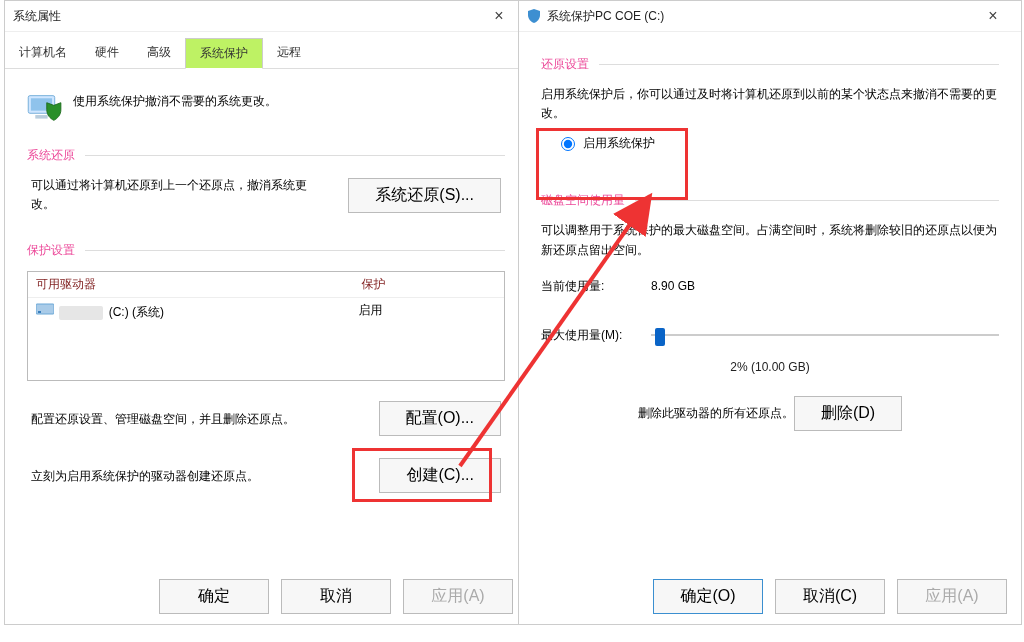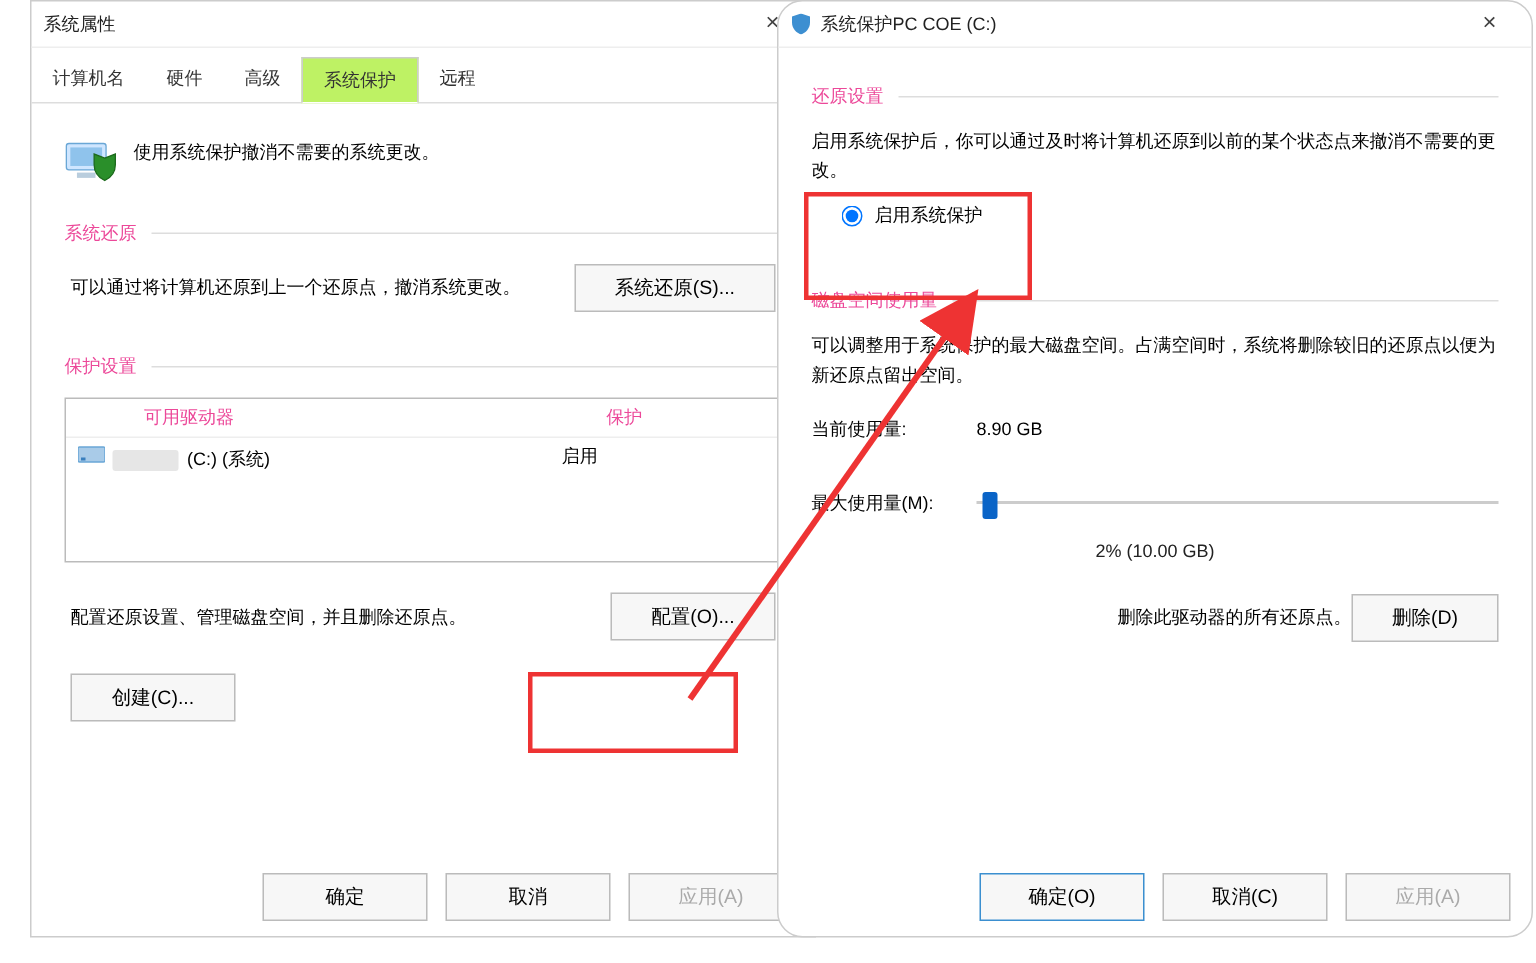--- a/index.html
+++ b/index.html
@@ -1,38 +1,38 @@
 <!DOCTYPE html>
 <html><head>
 <meta charset="utf-8">
 <style>
   * { box-sizing: border-box; margin: 0; padding: 0; }
   body { font-family: "Microsoft YaHei", Tahoma, sans-serif; font-size: 12px; background: #fff; width: 1024px; height: 642px; position: relative; overflow: hidden; }
   .dialog { position: absolute; background: #fff; border: 1px solid #ccc; }
-  .dialog-left { left: 20px; top: 0; width: 524px; height: 625px; }
-  .dialog-right { left: 518px; top: 0; width: 504px; height: 625px; border-radius: 17px; }
+  .dialog-left { left: 4px; top: 0; width: 524px; height: 625px; }
+  .dialog-right { left: 518px; top: 0; width: 504px; height: 625px; }
   .titlebar { display: flex; justify-content: space-between; align-items: center; padding: 6px 8px; border-bottom: 1px solid #eee; }
   .titlebar .title { display: flex; align-items: center; gap: 6px; color: #222; }
   .close-x { width: 40px; text-align: center; font-size: 16px; color: #444; cursor: pointer; }
   .shield-icon { display: inline-block; width: 14px; height: 14px; }
   .tabs { display: flex; border-bottom: 1px solid #ddd; padding-top: 6px; }
   .tab { padding: 6px 14px; color: #333; cursor: pointer; }
   .tab.active { border: 1px solid #ccc; border-bottom: 1px solid #fff; margin-bottom: -1px; background: #bef264; text-align: right; }
   .body { padding: 14px 22px; }
   .intro-row { display: flex; align-items: flex-start; gap: 10px; margin: 10px 0 24px 0; }
   .pc-icon { width: 36px; height: 30px; }
   .section-header { display: flex; align-items: center; margin: 10px 0 12px 0; color: #ec4899; }
   .section-header .line { flex: 1; height: 1px; background: #ddd; margin-left: 10px; }
   .sys-restore-row { display: flex; align-items: center; gap: 20px; margin: 0 4px 28px 4px; }
   .sys-restore-row .txt { flex: 1; line-height: 1.6; }
-  button.winbtn { background: #f7f7f7; border: 1px solid #bbb; padding: 6px 26px; font-size: 13px; cursor: pointer; min-width: 110px; }
+  button.winbtn { background: #f7f7f7; border: 1px solid #bbb; padding: 6px 26px; font-size: 16px; cursor: pointer; min-width: 110px; }
   button.winbtn:disabled { color: #aaa; }
   .drive-table { border: 1px solid #bbb; width: 100%; margin-top: 8px; height: 110px; }
   .drive-table .thead { display: flex; font-weight: normal; border-bottom: 1px solid #eee; }
-  .drive-table .thead > div { padding: 4px 8px; color: #ec4899; margin-left: 44px; }
+  .drive-table .thead > div { padding: 4px 8px; color: #7f1d1d; }
   .col-drive { flex: 2.3; }
   .col-prot { flex: 1; }
   .drive-row { display: flex; padding: 4px 8px; gap: 6px; }
   .drive-row .blur { display: inline-block; width: 44px; height: 14px; background: #e6e6e6; border-radius: 2px; margin: 0 2px; vertical-align: middle; }
   .disk-icon { display:inline-block; width:18px; height:14px; }
   .config-row { display: flex; align-items: center; gap: 16px; margin: 20px 4px 8px 4px; }
   .config-row .txt { flex: 1; line-height: 1.55;}
   .footer { position: absolute; bottom: 10px; right: 14px; display: flex; gap: 12px; }
   .redbox { position: absolute; border: 3px solid #e33; pointer-events: none; }
   .rb-left { left: 352px; top: 448px; width: 140px; height: 54px; }
@@ -42,21 +42,21 @@
   .rbody { padding: 14px 22px 0 22px; }
   .rbody p.desc { line-height: 1.6; margin-bottom: 12px; }
   .radios { margin: 8px 0 28px 20px; }
   .radio { display: flex; align-items: center; gap: 8px; margin: 10px 0; cursor: pointer;}
   .radio input { width: 14px; height: 14px; }
   .usage-grid { display: grid; grid-template-columns: 110px 1fr; row-gap: 32px; align-items: center; margin-top: 18px; }
   .slider { width: 100%; position: relative; height: 16px; }
   .slider .track { position: absolute; top: 7px; left: 0; right: 0; height: 2px; background: #ccc; }
   .slider .thumb { position: absolute; top: 1px; left: 4px; width: 10px; height: 18px; background: #0a64c7; border-radius: 2px; }
   .usage-pct { text-align: center; margin-top: 16px; margin-bottom: 22px; color: #222; }
-  .delete-row { display: flex; justify-content: flex-end; align-items: center; margin-top: 2px; }
+  .delete-row { display: flex; justify-content: center; align-items: center; margin-top: 2px; }
 </style>
 </head>
 <body>
 
 <div class="dialog dialog-left">
   <div class="titlebar">
     <div class="title">
         <span>系统属性</span>
       </div>
     <div class="close-x">×</div>
@@ -108,20 +108,21 @@
         </div>
         <div class="col-prot">启用</div>
       </div>
     </div>
 
     <div class="config-row">
       <div class="txt">配置还原设置、管理磁盘空间，并且删除还原点。</div>
       <button class="winbtn">配置(O)...</button>
     </div>
     <div class="config-row" style="margin-top:22px;">
+      <div class="txt">立刻为启用系统保护的驱动器创建还原点。</div>
       <button class="winbtn">创建(C)...</button>
     </div>
   </div>
   <div class="footer">
     <button class="winbtn">确定</button>
     <button class="winbtn">取消</button>
     <button class="winbtn" disabled="">应用(A)</button>
   </div>
 </div>
 

